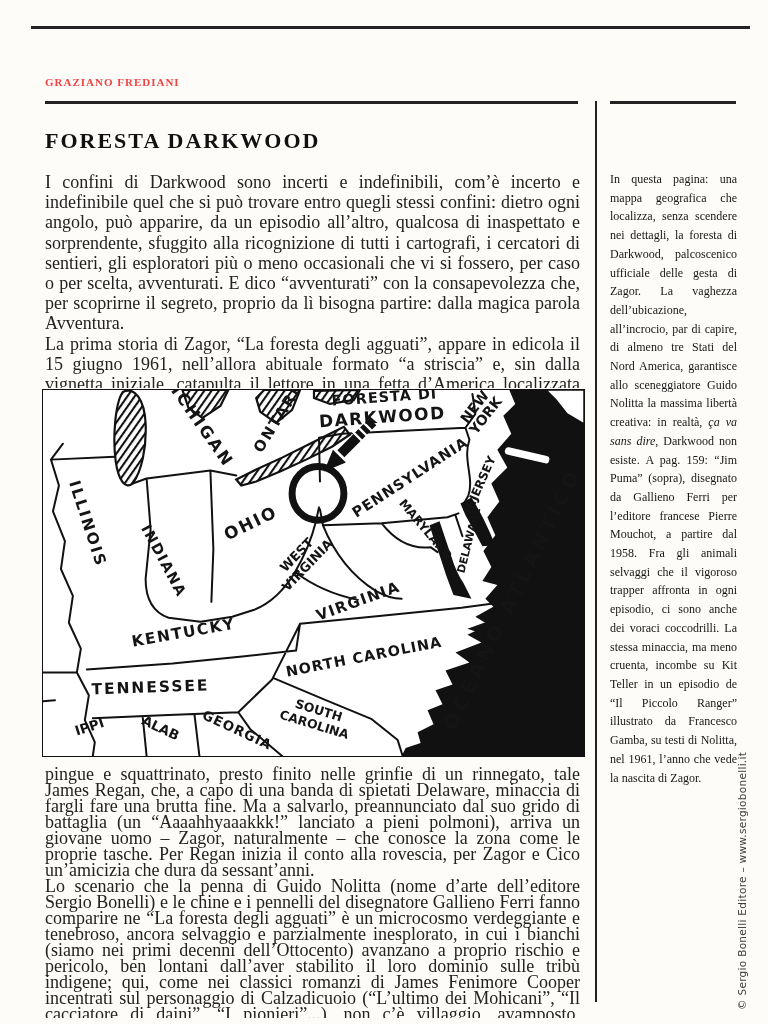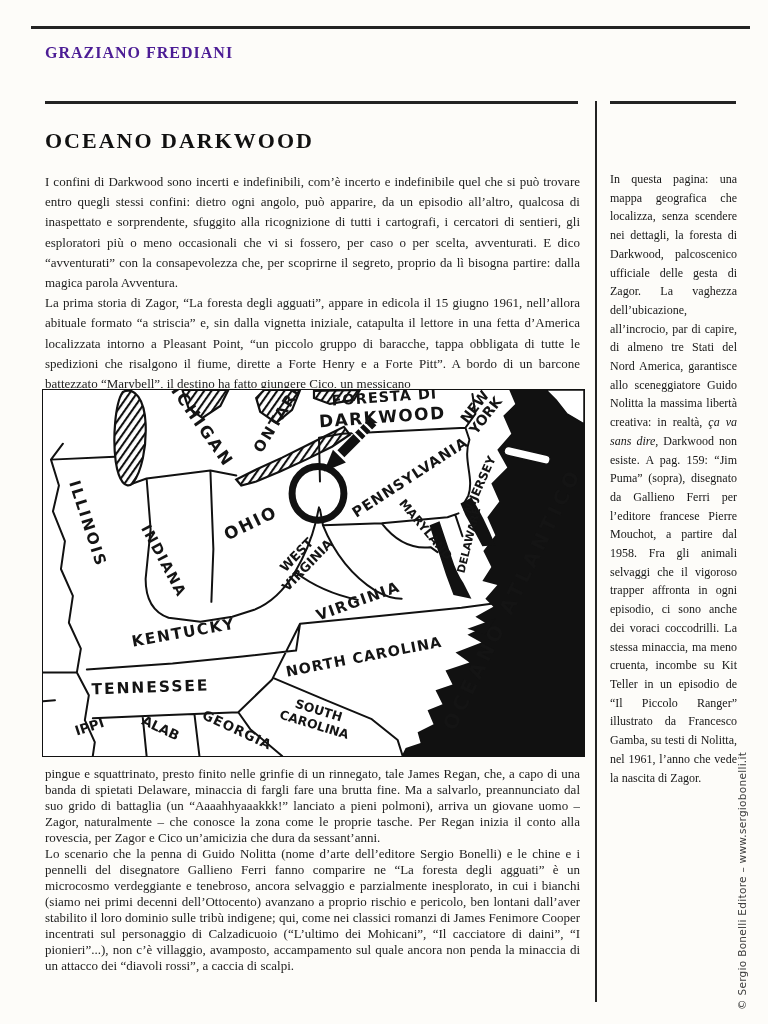--- a/index.html
+++ b/index.html
@@ -7,30 +7,30 @@
     position:relative;width:768px;height:1024px;margin:0 auto;
     background:#fdfcf9;overflow:hidden;
     font-family:"Liberation Serif",serif;color:#1e1e1e;
   }
   .hrule{position:absolute;background:#232323;height:3px;}
   .top-rule{left:31px;top:26px;width:719px;}
   .main-rule{left:45px;top:101px;width:533px;}
   .sidebar-rule{left:610px;top:101px;width:126px;}
   .vdivider{position:absolute;left:595px;top:101px;width:2px;height:901px;background:#232323;}
   .author{
-    position:absolute;left:45px;top:44px;
-    font-size:16px;font-weight:bold;letter-spacing:1px;color:#4c1d95;
+    position:absolute;left:45px;top:76px;
+    font-size:11px;font-weight:bold;letter-spacing:1px;color:#ef4444;
   }
   .title{
     position:absolute;left:45px;top:128px;margin:0;
     font-size:22px;font-weight:bold;letter-spacing:2px;color:#111;
   }
   .body-top,.body-bottom{
     position:absolute;left:45px;width:535px;
-    font-size:13px;text-align:justify;color:#222;
+    font-size:18px;text-align:justify;color:#222;
   }
   .body-top{top:172px;line-height:20.2px;height:216px;overflow:hidden;}
   .body-bottom{top:766px;line-height:16px;height:252px;overflow:hidden;}
   .body-top p,.body-bottom p{margin:0;}
   .map-figure{
     position:absolute;left:42px;top:389px;width:543px;height:368px;margin:0;
     border:1.5px solid #111;background:#fff;box-sizing:border-box;
   }
   .map-figure svg{display:block;width:100%;height:100%;}
   .map-label{
@@ -55,21 +55,21 @@
 <div class="page">
 
   <div class="hrule top-rule"></div>
 
   <div class="author">GRAZIANO FREDIANI</div>
 
   <div class="hrule main-rule"></div>
   <div class="hrule sidebar-rule"></div>
   <div class="vdivider"></div>
 
-  <h1 class="title">OCEANO DARKWOOD</h1>
+  <h1 class="title">FORESTA DARKWOOD</h1>
 
   <div class="body-top">
     <p>I confini di Darkwood sono incerti e indefinibili, com’è incerto e indefinibile quel che si può trovare entro quegli stessi confini: dietro ogni angolo, può apparire, da un episodio all’altro, qualcosa di inaspettato e sorprendente, sfuggito alla ricognizione di tutti i cartografi, i cercatori di sentieri, gli esploratori più o meno occasionali che vi si fossero, per caso o per scelta, avventurati. E dico “avventurati” con la consapevolezza che, per scoprirne il segreto, proprio da lì bisogna partire: dalla magica parola Avventura.</p>
     <p>La prima storia di Zagor, “La foresta degli agguati”, appare in edicola il 15 giugno 1961, nell’allora abituale formato “a striscia” e, sin dalla vignetta iniziale, catapulta il lettore in una fetta d’America localizzata intorno a Pleasant Point, “un piccolo gruppo di baracche, tappa obbligata di tutte le spedizioni che risalgono il fiume, dirette a Forte Henry e a Forte Pitt”. A bordo di un barcone battezzato “Marybell”, il destino ha fatto giungere Cico, un messicano</p>
   </div>
 
   <figure class="map-figure">
     <svg viewBox="0 0 543 368" preserveAspectRatio="none">
       <defs>
         <pattern id="hatch" patternUnits="userSpaceOnUse" width="6" height="6" patternTransform="rotate(35)">

